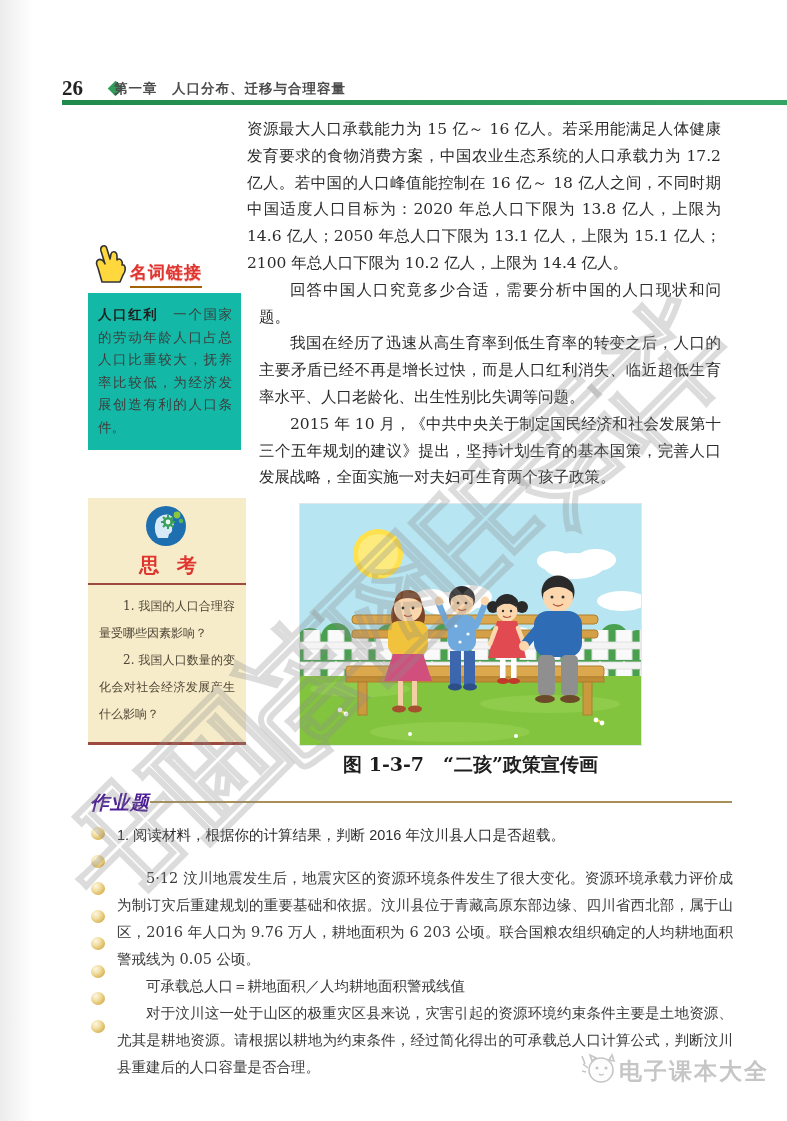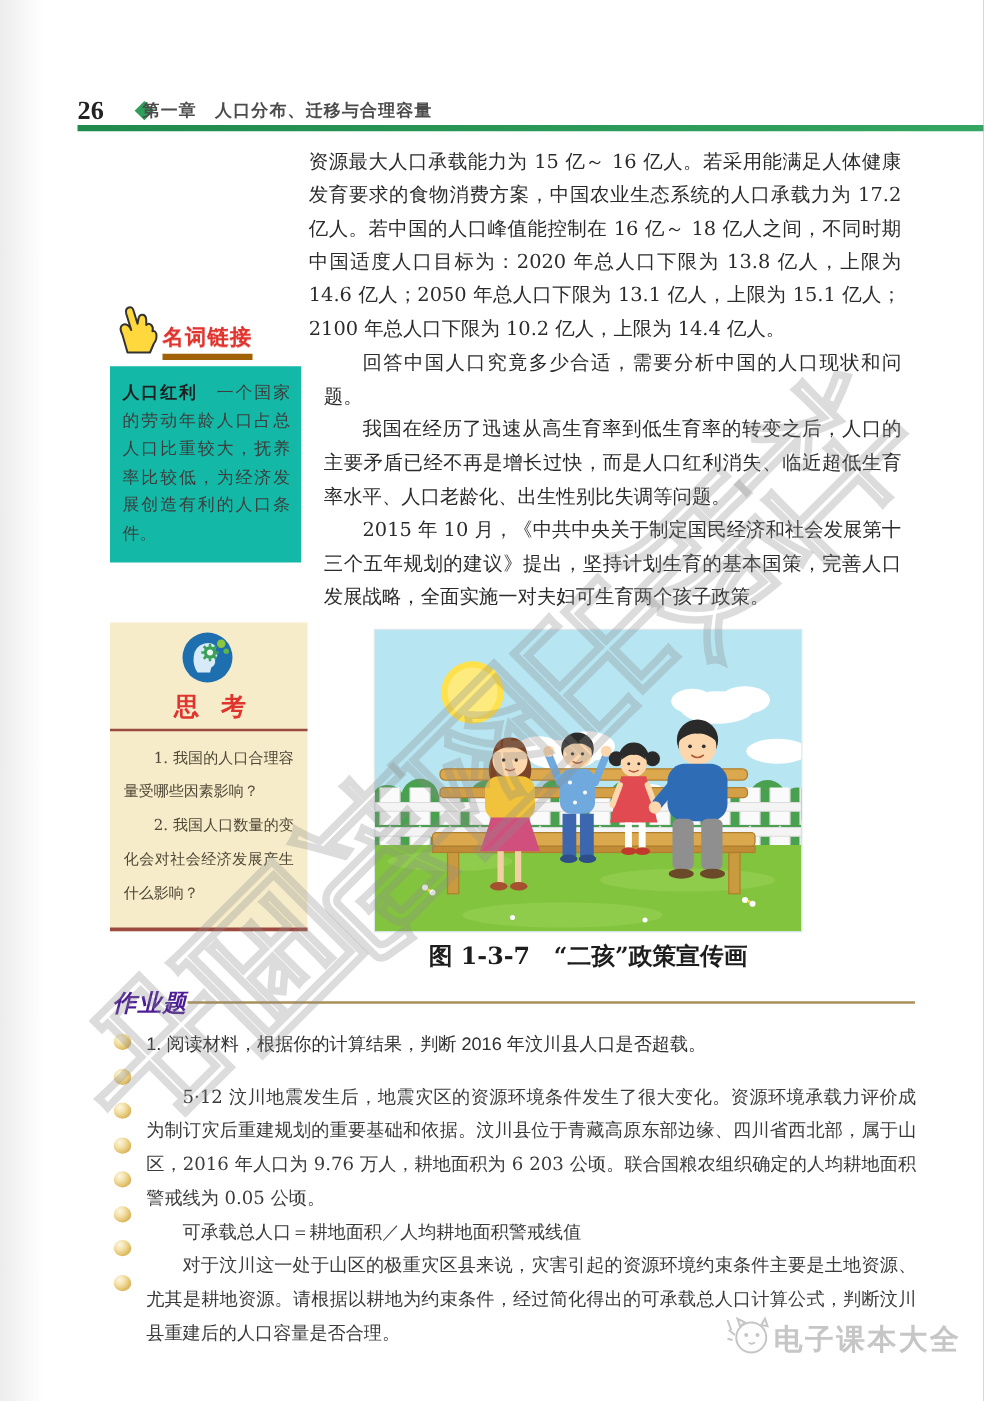--- a/index.html
+++ b/index.html
@@ -20,21 +20,21 @@
   
   .maintext{position:absolute;left:247px;top:116px;width:474px;color:#2b2b2b;
             font-size:15.5px;line-height:26.8px;text-align:justify;}
   .maintext p{margin:0;}
   .maintext p.ind{text-indent:2em;margin-left:12px;}
   
   .termbox{position:absolute;left:88px;top:248px;width:153px;}
   .termbox .head{display:flex;align-items:flex-end;height:40px;}
   .termbox .title{font-size:17px;font-weight:bold;color:#e0342f;
                   font-family:"Liberation Sans",sans-serif;letter-spacing:1px;
-                  border-bottom:5px solid #a16207;padding-bottom:2px;
+                  border-bottom:2px solid #a16207;padding-bottom:2px;
                   text-shadow:0 1px 0 #f6b4b2;}
   .termbox .body{margin-top:5px;background:#14b8a6;padding:10px 9px 12px 10px;
                  font-size:13.5px;line-height:22.5px;color:#3d3d3d;text-align:justify;}
   .termbox .body b{color:#201f1f;}
   
   .thinkbox{position:absolute;left:88px;top:498px;width:158px;background:#f6ecca;}
   .thinkbox .head{display:flex;align-items:center;padding:6px 6px 4px 4px;
                   border-bottom:2px solid #9c4a40;flex-direction:column;}
   .thinkbox .title{font-size:20px;font-weight:bold;color:#e0342f;margin-left:10px;
                    font-family:"Liberation Sans",sans-serif;letter-spacing:6px;}

